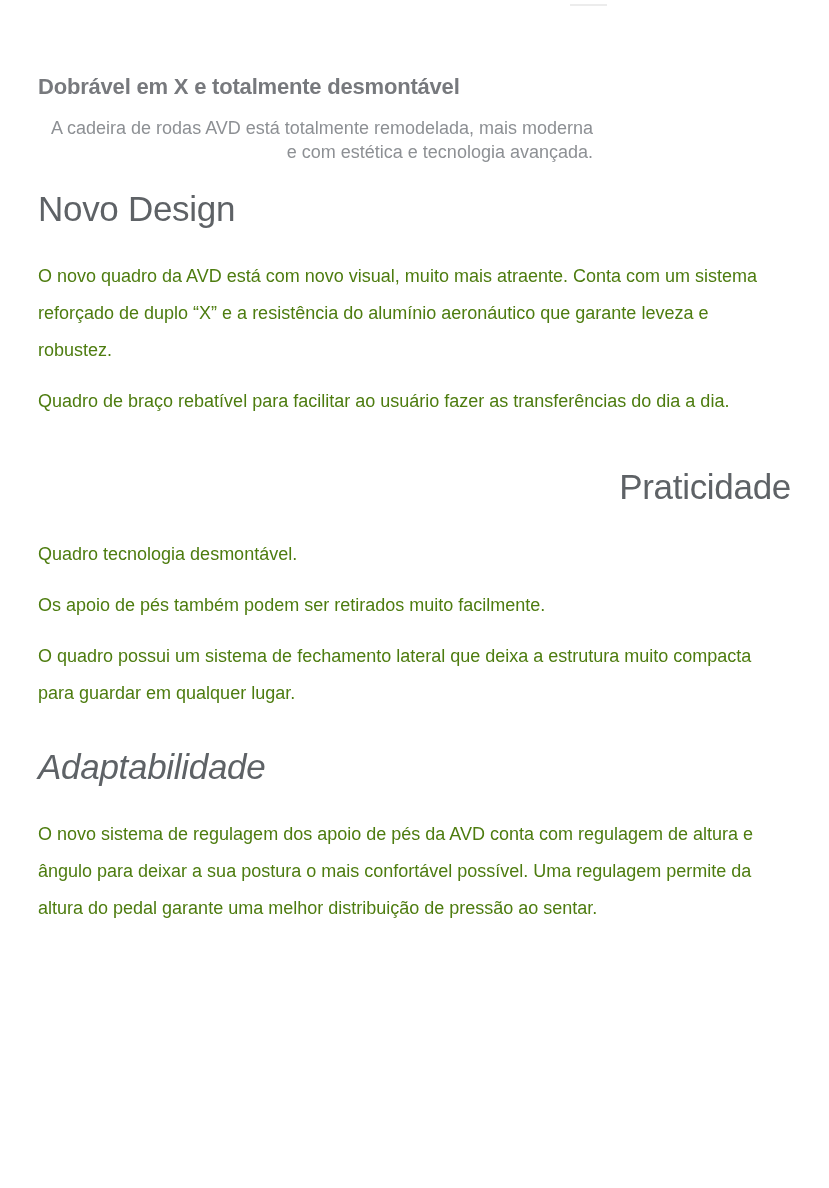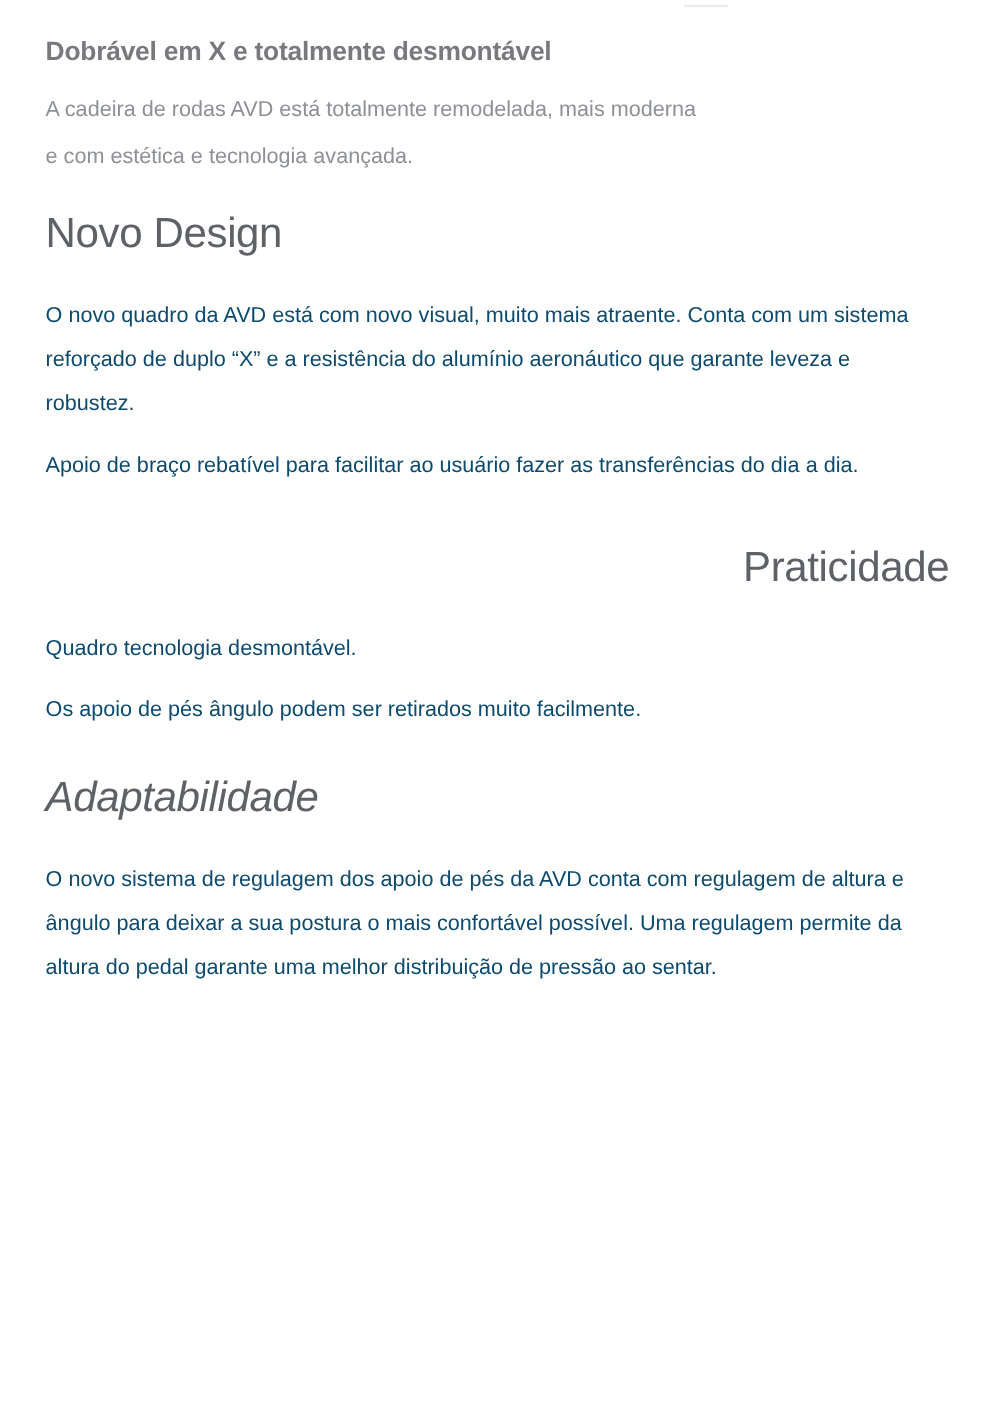--- a/index.html
+++ b/index.html
@@ -17,79 +17,82 @@
   .top-divider {
     position: absolute;
     left: 570px;
     top: 4px;
     width: 37px;
     height: 2px;
     background: #ececec;
   }
   .page {
     padding: 28px 38px 40px 38px;
+    margin-top: 44px;
   }
   
   .section-sub h3 {
     font-size: 22px;
     line-height: 30px;
     font-weight: bold;
     color: #77797d;
     margin: 0 0 14px 0;
     letter-spacing: -0.2px;
   }
   .section-sub p {
     font-size: 18px;
-    line-height: 39px;
+    line-height: 24px;
     color: #8d9094;
     margin: 0;
     max-width: 555px;
+    text-align: right;
   }
   
   .section-main h2 {
     font-size: 35px;
     line-height: 46px;
     font-weight: 400;
     color: #5e6266;
     margin: 0 0 26px 0;
     letter-spacing: -0.3px;
   }
   .section-novo h2 { margin-top: 22px; }
   .section-prat h2 { margin-top: 44px; text-align: right; }
   .section-adap h2 { margin-top: 32px; font-style: italic; }
   .section-main p {
     font-size: 18px;
     line-height: 37px;
-    color: #0c4a6e;
+    color: #4d7c0f;
     margin: 0 0 14px 0;
     max-width: 740px;
   }
 </style>
 </head>
 <body>
 
 <div class="top-divider"></div>
 
 <div class="page">
 
   <section class="section-sub">
     <h3>Dobrável em X e totalmente desmontável</h3>
     <p>A cadeira de rodas AVD está totalmente remodelada, mais moderna e com estética e tecnologia avançada.</p>
   </section>
 
   <section class="section-main section-novo">
     <h2>Novo Design</h2>
     <p>O novo quadro da AVD está com novo visual, muito mais atraente. Conta com um sistema reforçado de duplo “X” e a resistência do alumínio aeronáutico que garante leveza e robustez.</p>
-    <p>Apoio de braço rebatível para facilitar ao usuário fazer as transferências do dia a dia.</p>
+    <p>Quadro de braço rebatível para facilitar ao usuário fazer as transferências do dia a dia.</p>
   </section>
 
   <section class="section-main section-prat">
     <h2>Praticidade</h2>
     <p>Quadro tecnologia desmontável.</p>
-    <p>Os apoio de pés ângulo podem ser retirados muito facilmente.</p>
+    <p>Os apoio de pés também podem ser retirados muito facilmente.</p>
+    <p>O quadro possui um sistema de fechamento lateral que deixa a estrutura muito compacta para guardar em qualquer lugar.</p>
   </section>
 
   <section class="section-main section-adap">
     <h2>Adaptabilidade</h2>
     <p>O novo sistema de regulagem dos apoio de pés da AVD conta com regulagem de altura e ângulo para deixar a sua postura o mais confortável possível. Uma regulagem permite da altura do pedal garante uma melhor distribuição de pressão ao sentar.</p>
   </section>
 
 </div>
 
 </body></html>

